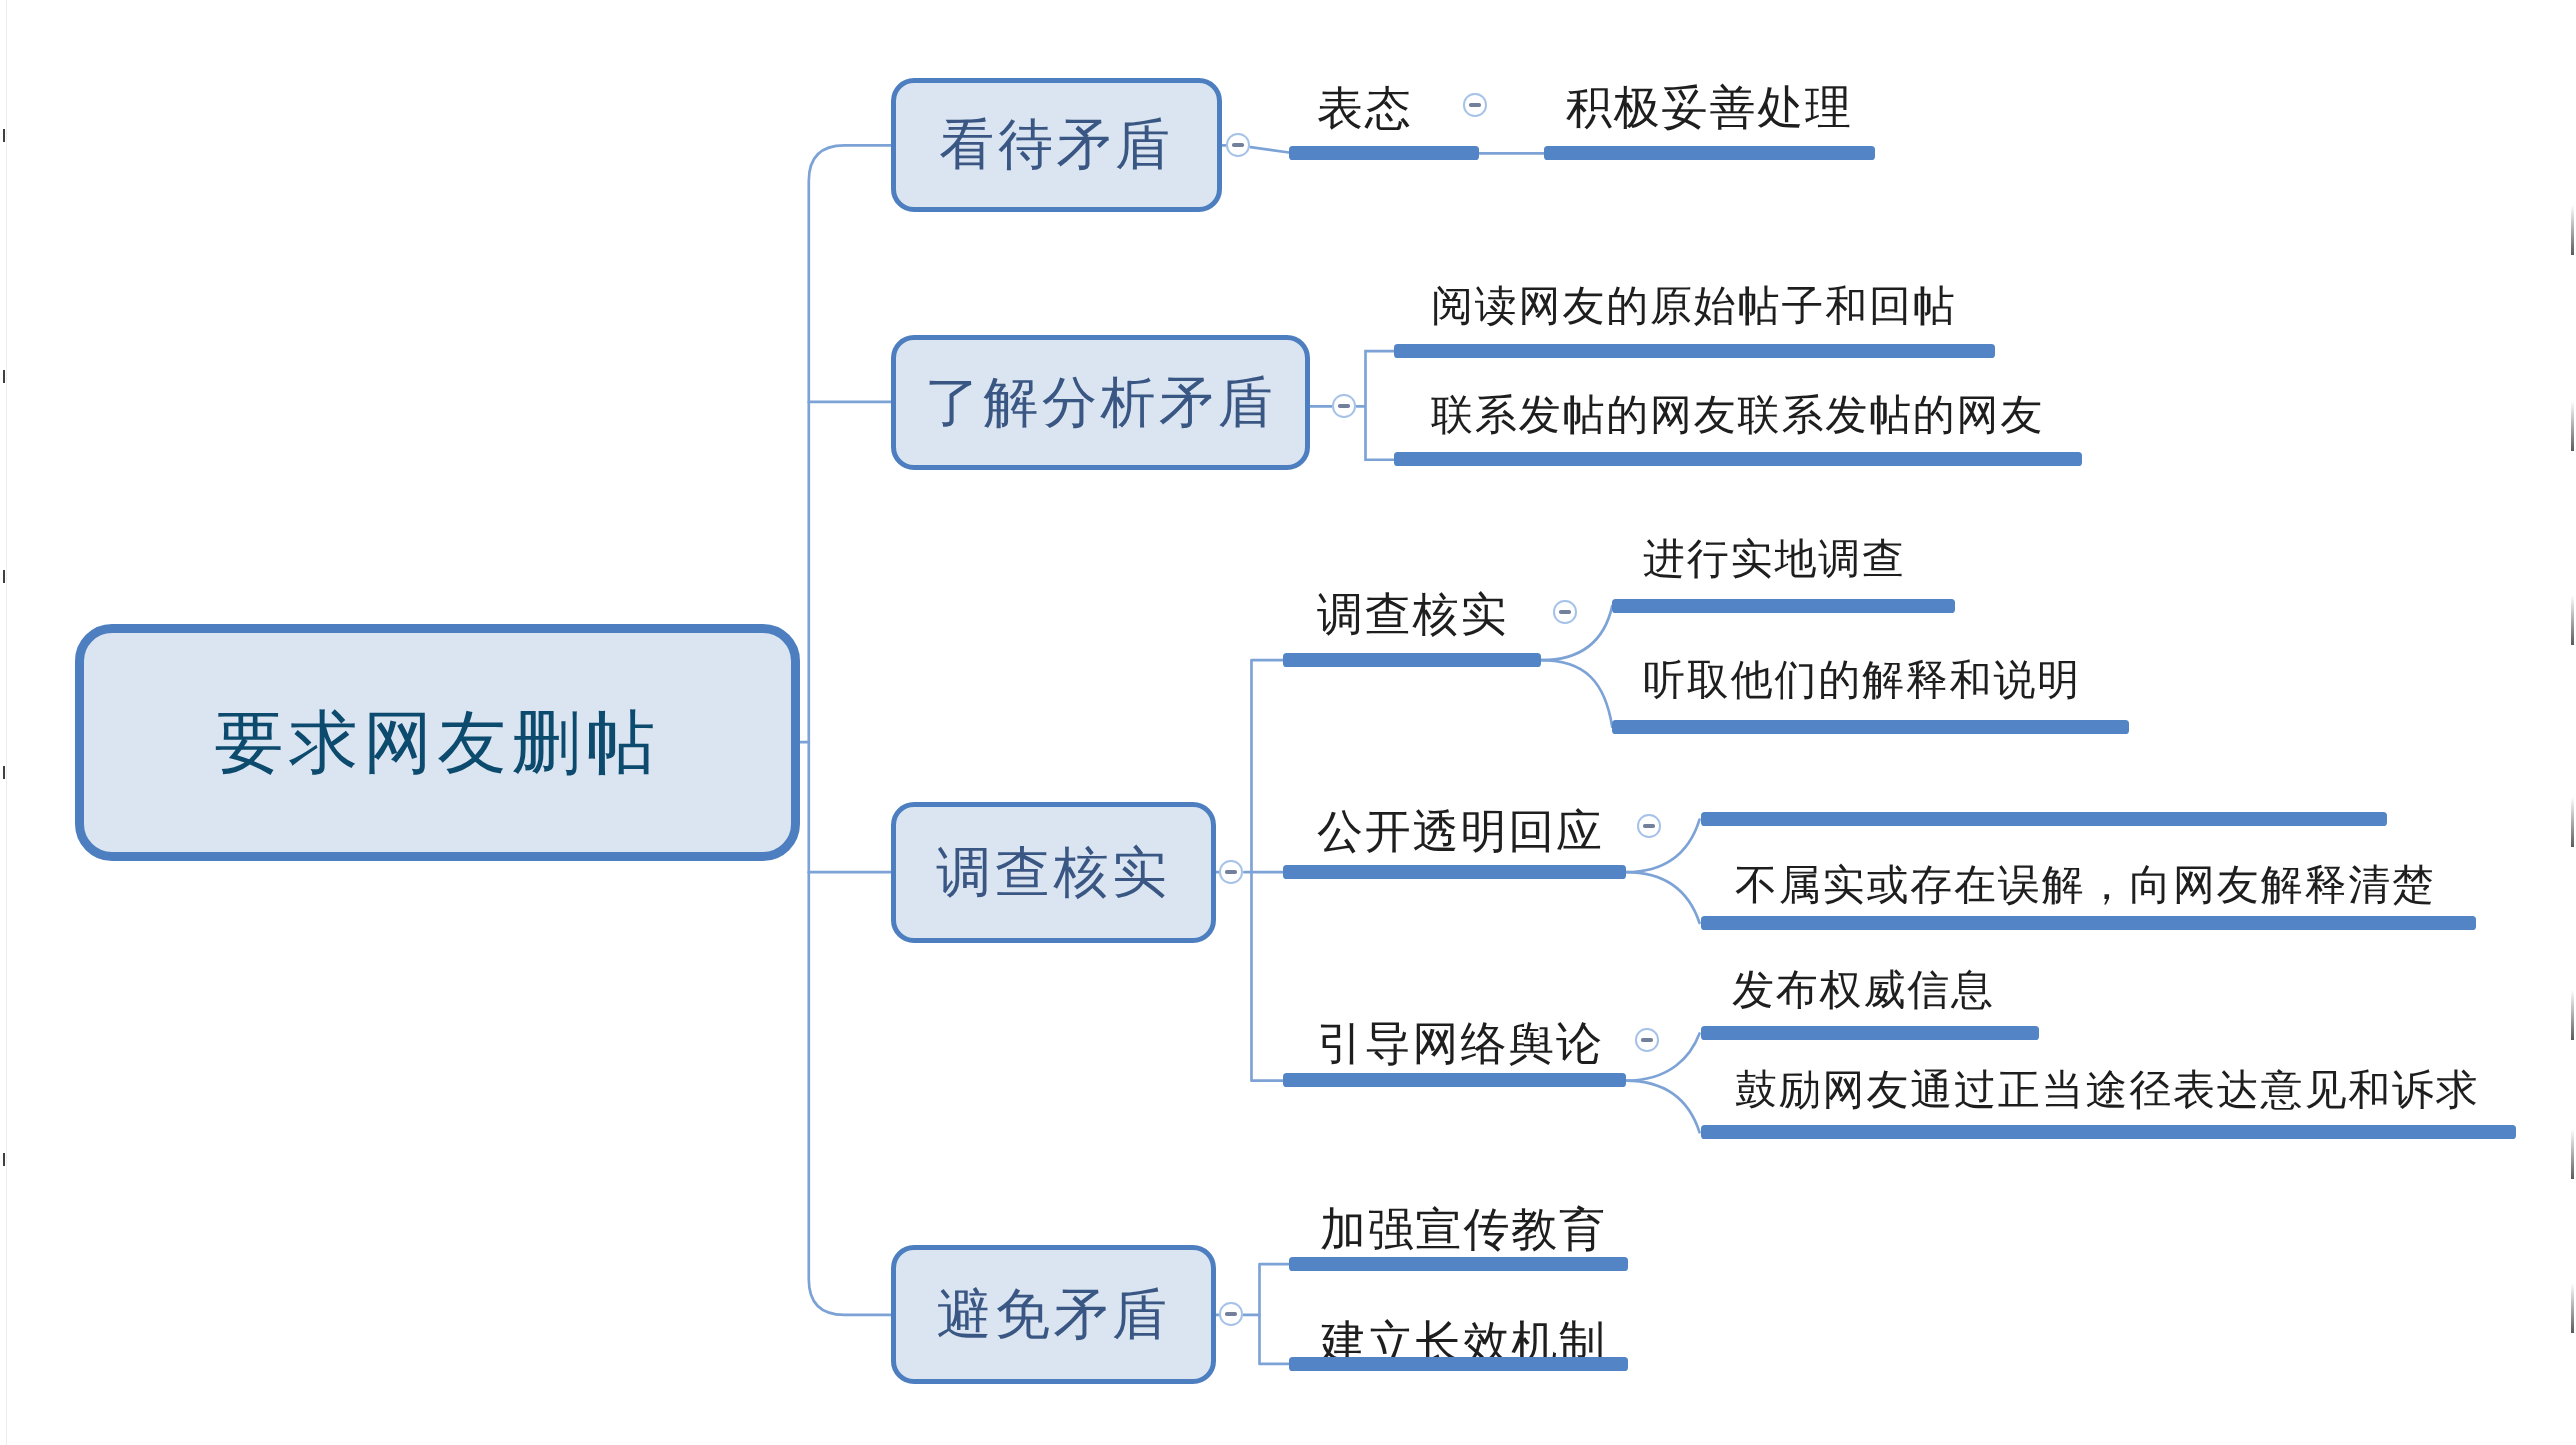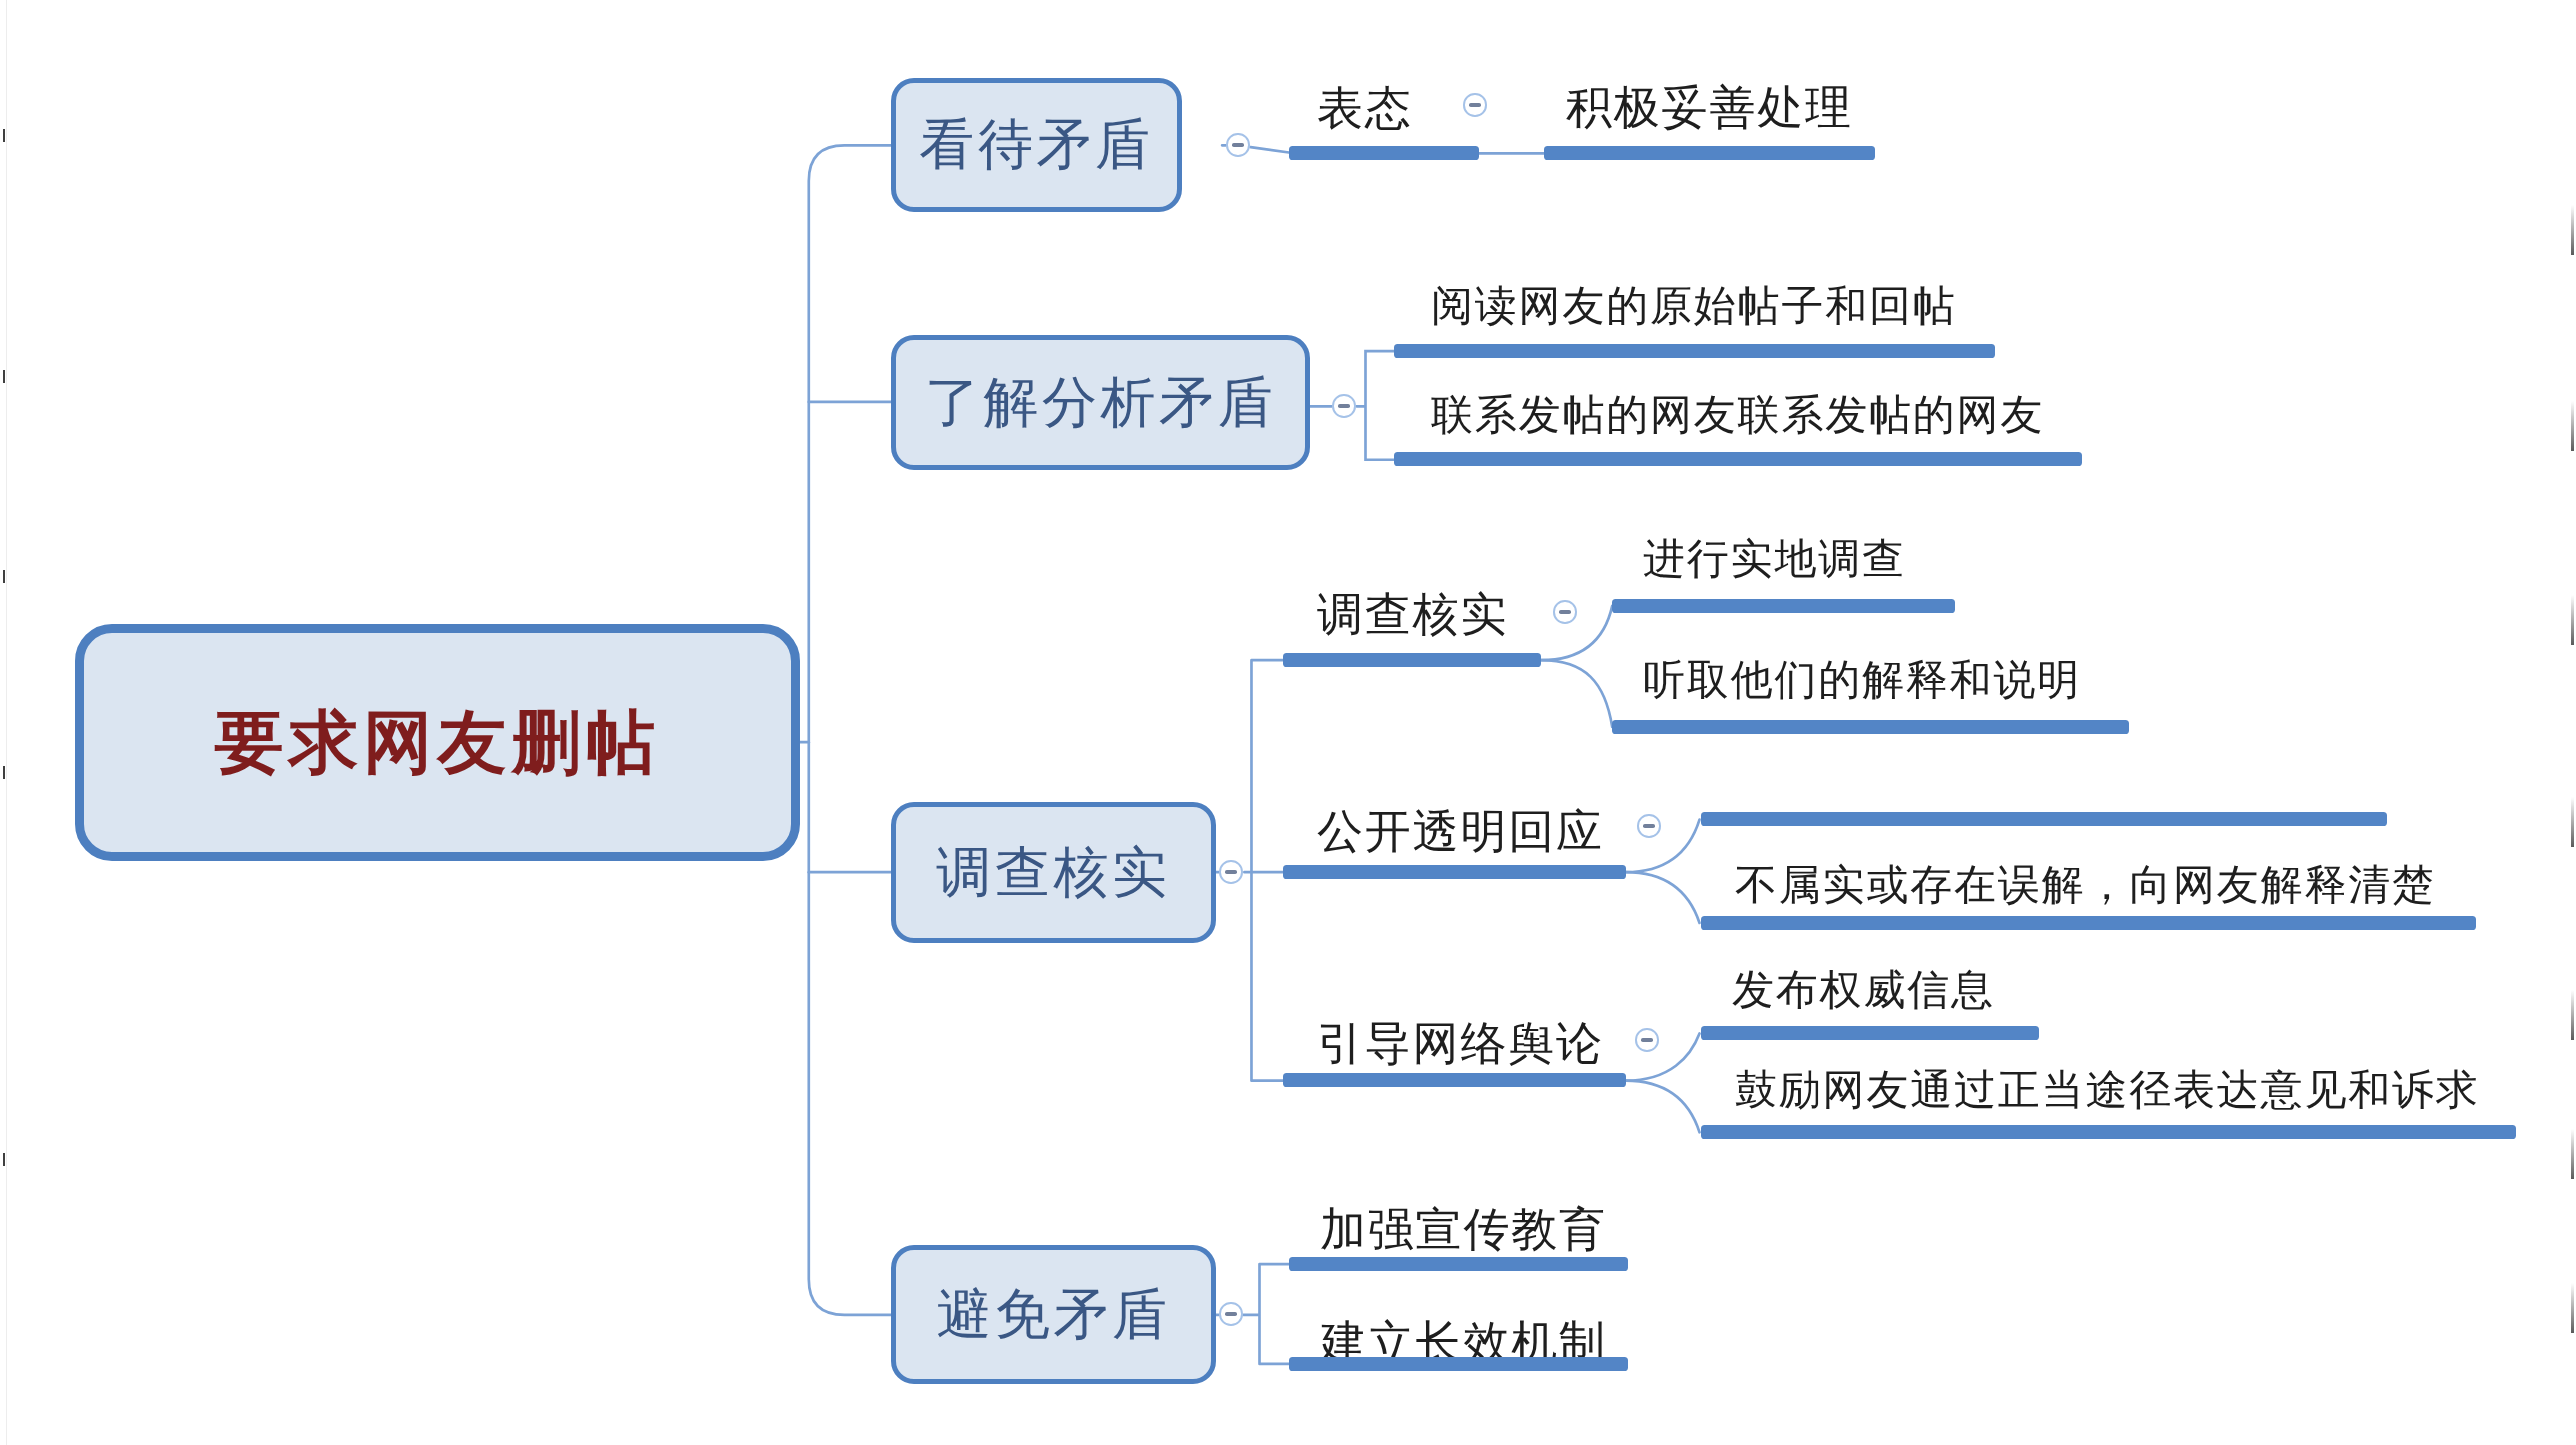--- a/index.html
+++ b/index.html
@@ -2,21 +2,21 @@
 <html style="font-size:14.3px"><head>
 <meta charset="utf-8">
 <style>
   html,body{margin:0;padding:0;}
   body{width:2576px;height:1446px;background:#ffffff;font-family:"Liberation Sans",sans-serif;overflow:hidden;}
   #canvas{position:relative;width:2576px;height:1446px;background:#fff;}
   svg.lines{position:absolute;left:0;top:0;width:2576px;height:1446px;}
   .topic-box{position:absolute;background:#dbe5f1;border:5.3px solid #4d7fc0;border-radius:23px;
     display:flex;align-items:center;justify-content:center;font-size:55px;color:#3a5784;
     letter-spacing:3.6px;box-sizing:border-box;white-space:nowrap;}
-  .root-box{border-width:9px;border-radius:37px;font-size:69px;font-weight:bold;color:#7f1d1d;letter-spacing:5.3px;}
+  .root-box{border-width:9px;border-radius:37px;font-size:69px;font-weight:normal;color:#0c4a6e;letter-spacing:5.3px;}
   .bar{position:absolute;height:14.3px;background:#5385c6;border-radius:3.6px;}
   .ul-text{position:absolute;font-size:42px;color:#1e1e1e;white-space:nowrap;letter-spacing:1.8px;}
   .lv2{font-size:46px;}
   .collapse{position:absolute;width:19.6px;height:19.6px;border:2.7px solid #a5c2e8;border-radius:50%;
     background:#ffffff;display:flex;align-items:center;justify-content:center;z-index:5;}
   .collapse .dash{width:12.5px;height:3.6px;background:#72809b;border-radius:1.8px;}
   .edge-hairline{position:absolute;left:6.2px;top:0;width:0.9px;height:1446px;background:#ededed;}
   .ltick{position:absolute;left:2.7px;width:2.7px;height:12.5px;background:#3f3f3f;}
   .rtick{position:absolute;left:2571px;width:2.7px;height:50px;background:linear-gradient(#ffffff,#5a5a5a);}
 </style>
@@ -38,21 +38,21 @@
     <path d="M 1730 741 C 1780 741 1802 766 1810 816"></path>
     <path d="M 1825 979 C 1875 979 1898 952 1908 920"></path>
     <path d="M 1825 979 C 1875 979 1898 1006 1908 1036"></path>
     <path d="M 1825 1213 C 1875 1213 1898 1186 1908 1160"></path>
     <path d="M 1825 1213 C 1875 1213 1898 1240 1908 1271"></path>
     <path d="M 1365 1476 L 1368 1476 M 1396 1476 L 1414 1476 M 1414 1419 L 1414 1531 M 1414 1419 L 1447 1419 M 1414 1531 L 1447 1531"></path>
   </svg>
 
   <div class="topic-box root-box" style="left:75px;top:624px;width:725px;height:237px;">要求网友删帖</div>
 
-  <div class="topic-box" style="left:891px;top:78px;width:291px;height:134px;">看待矛盾</div>
+  <div class="topic-box" style="left:891px;top:78px;width:331px;height:134px;">看待矛盾</div>
 
   <div class="topic-box" style="left:891px;top:335px;width:419px;height:135px;">了解分析矛盾</div>
 
   <div class="topic-box" style="left:891px;top:802px;width:325px;height:141px;">调查核实</div>
 
   <div class="topic-box" style="left:891px;top:1245px;width:325px;height:139px;">避免矛盾</div>
 
   <div class="collapse" style="left:1226px;top:133px;">
       <span class="dash"></span>
     </div>

